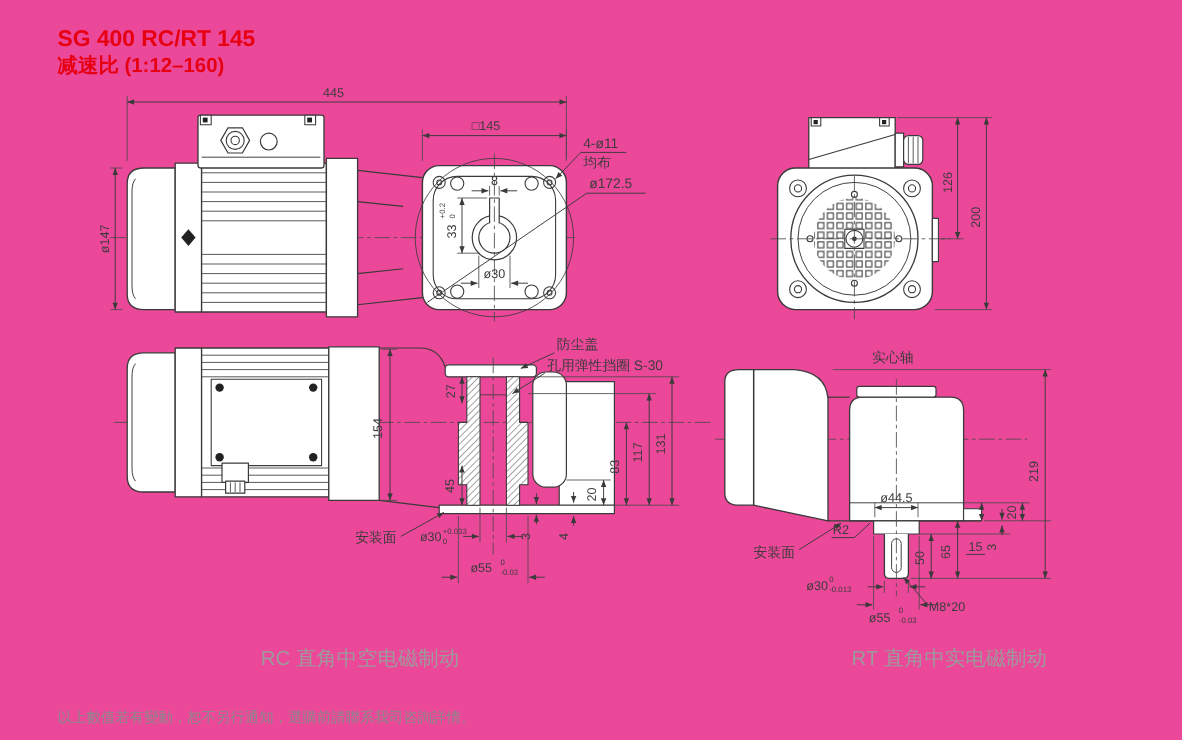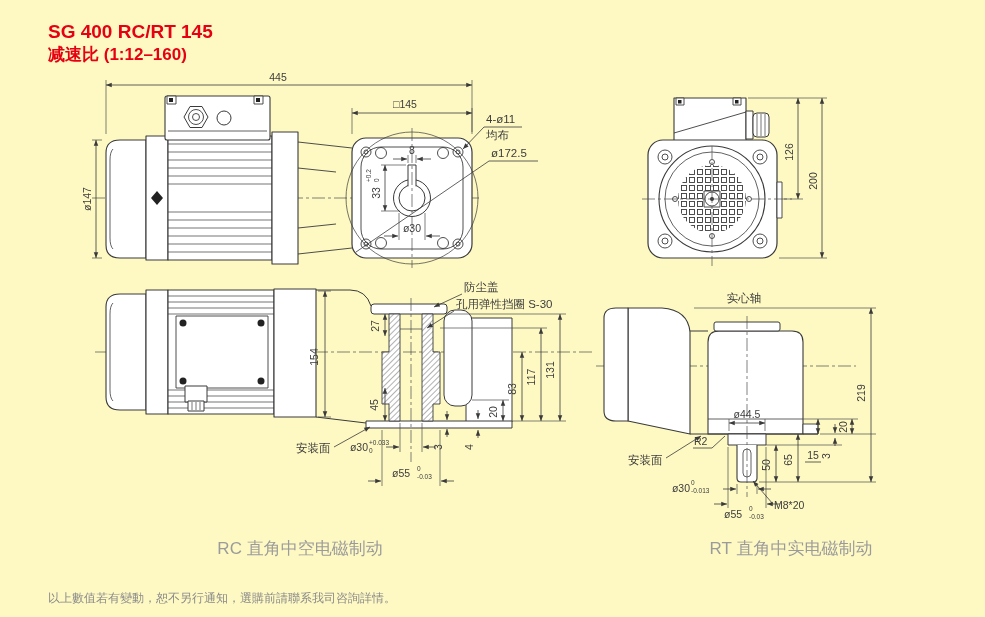--- a/index.html
+++ b/index.html
@@ -1,16 +1,16 @@
 <!DOCTYPE html>
 <html><head>
 <meta charset="utf-8">
 <style>
   html,body{margin:0;padding:0;background:#fff;}
-  .page{width:985px;height:617px;position:relative;background:#fef9c3;overflow:hidden;
+  .page{width:985px;height:617px;position:relative;background:#ec4899;overflow:hidden;
         font-family:"Liberation Sans",sans-serif;}
   svg{display:block;}
   text{font-family:"Liberation Sans",sans-serif;}
   .t-main{font-size:19px;font-weight:bold;}
   .t-sub{font-size:17px;font-weight:bold;}
   .cap{font-size:17px;}
   .foot{font-size:12px;}
   .dim{font-size:10.5px;fill:#3c3c3c;}
   .tol{font-size:6.5px;fill:#3c3c3c;}
   .lbl{font-size:11.5px;fill:#3c3c3c;}

